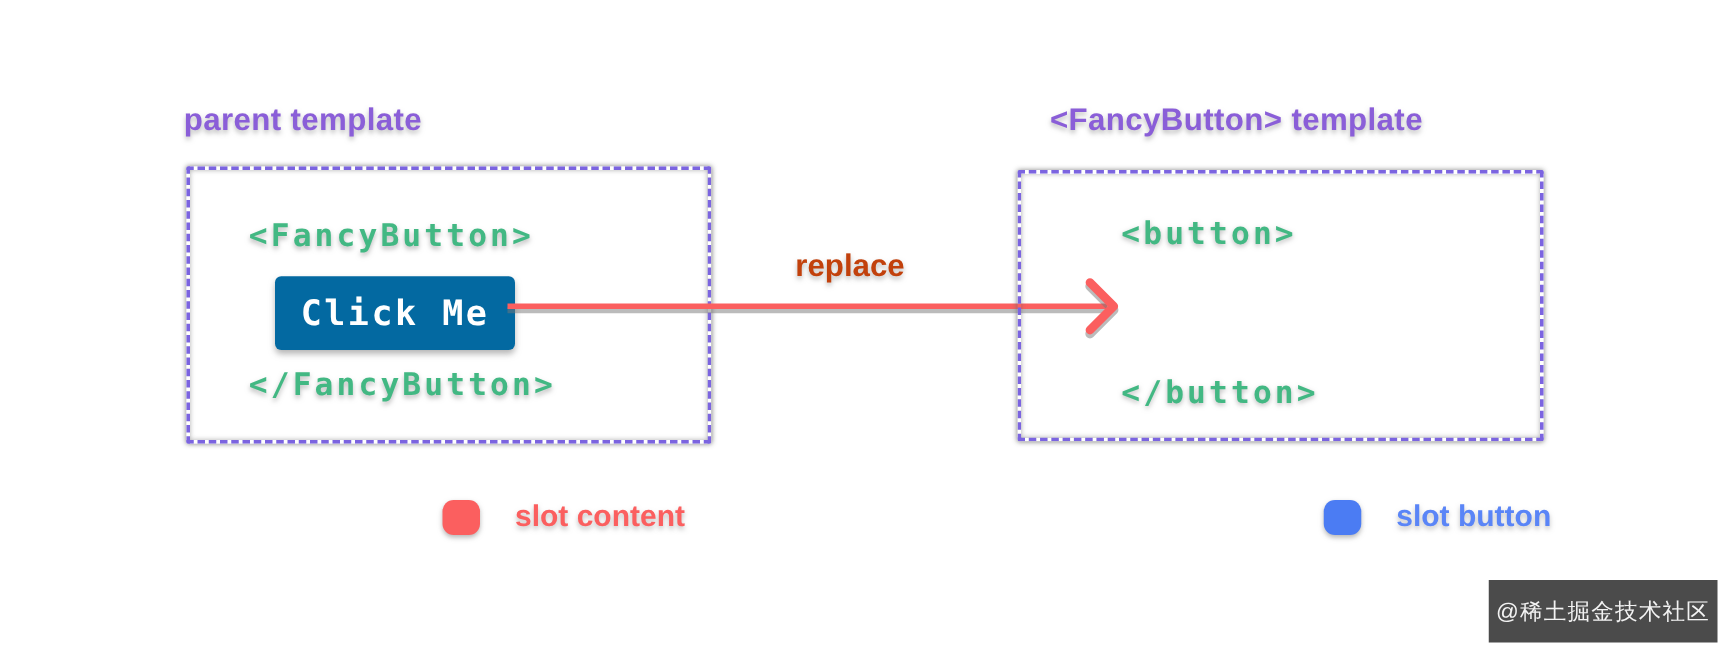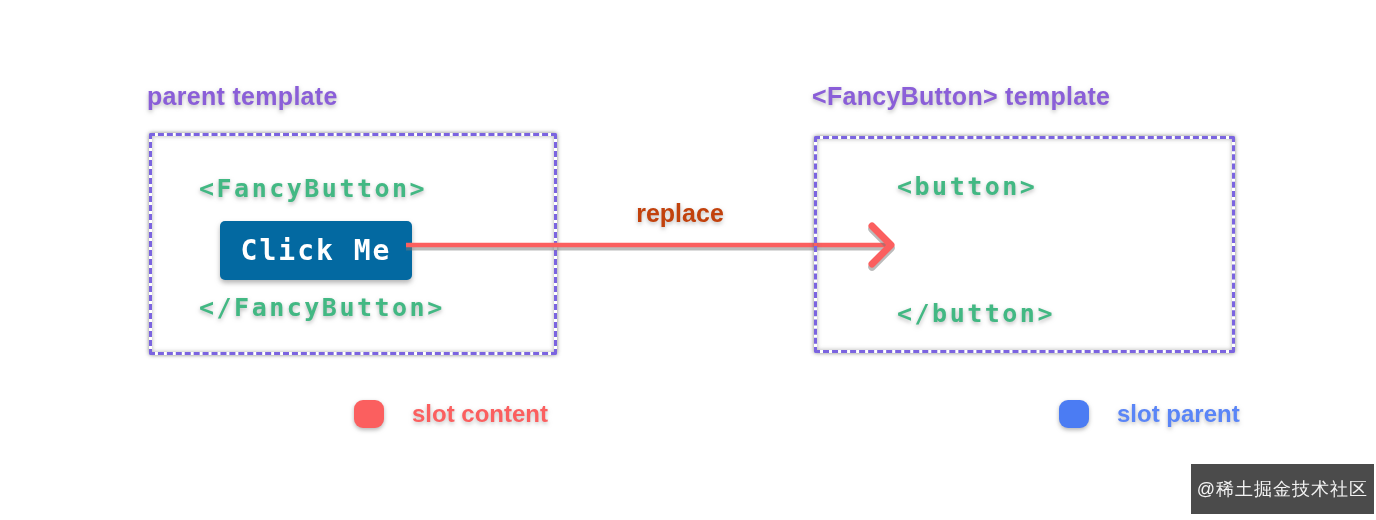--- a/index.html
+++ b/index.html
@@ -7,27 +7,27 @@
     position:relative;width:1376px;height:520px;background:#ffffff;overflow:hidden;
     font-family:"Liberation Sans",sans-serif;
   }
   
   .panel-title{
     position:absolute;top:84px;font-size:25px;font-weight:800;color:#8a5ed8;
     letter-spacing:.3px;line-height:1;white-space:nowrap;
     text-shadow:0 2px 4px rgba(128,128,128,.55);
   }
   .panel-title.left{left:147px;}
-  .panel-title.right{left:812px;}
+  .panel-title.right{left:840px;}
   
   .tbox{
     position:absolute;border:3px dashed #7b64e0;border-radius:2px;background:transparent;
     box-shadow:0 0 4px rgba(110,110,110,.85), inset 0 0 4px rgba(110,110,110,.55);
   }
-  .tbox.left-box{left:149px;top:133px;width:402px;height:216px;}
+  .tbox.left-box{left:149px;top:133px;width:402px;height:216px;padding-left:12px;}
   .tbox.right-box{left:814px;top:136px;width:415px;height:211px;}
   
   .tag{
     position:absolute;font-family:"DejaVu Sans Mono",monospace;font-weight:bold;
     font-size:25px;letter-spacing:2.5px;color:#42b883;line-height:1;white-space:nowrap;
     text-shadow:0 2px 4px rgba(128,128,128,.55);
   }
   .left-box .tag.open{left:47px;top:40px;}
   .left-box .tag.close{left:47px;top:159px;}
   .right-box .tag.open{left:80px;top:35px;}
@@ -98,18 +98,18 @@
     <div class="tag close">&lt;/button&gt;</div>
   </div>
 
   <div class="legend content">
     <div class="marker"></div>
     <div class="ltext">slot content</div>
   </div>
 
   <div class="legend outlet">
     <div class="marker"></div>
-    <div class="ltext">slot parent</div>
+    <div class="ltext">slot button</div>
   </div>
 
   <div class="watermark">@稀土掘金技术社区</div>
 
 </div>
 
 </body></html>

